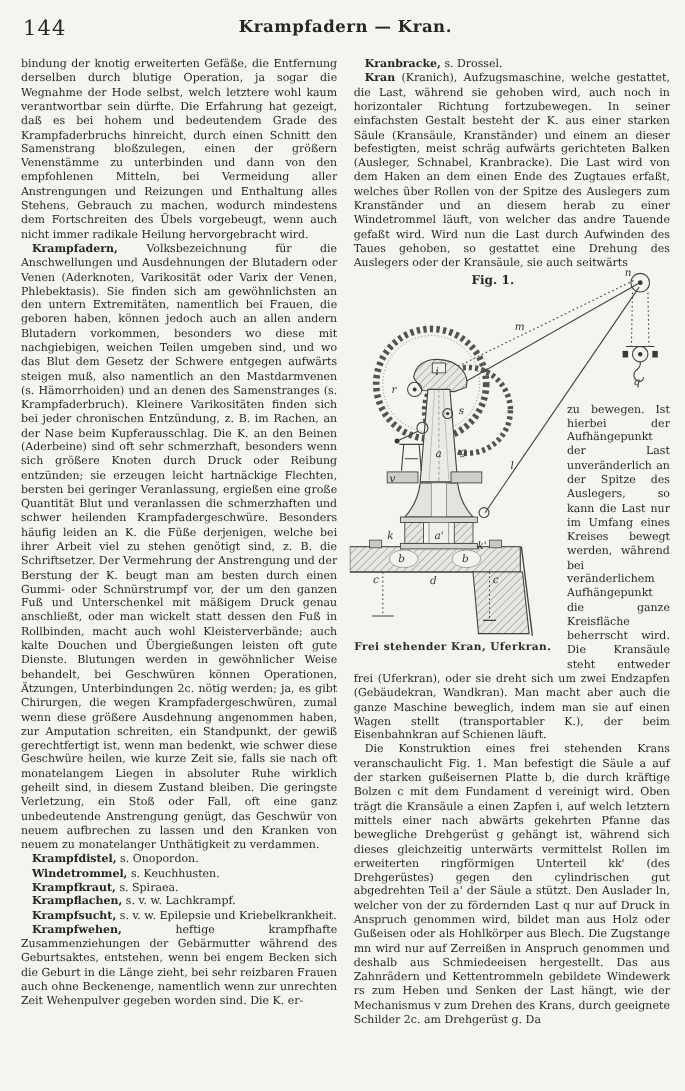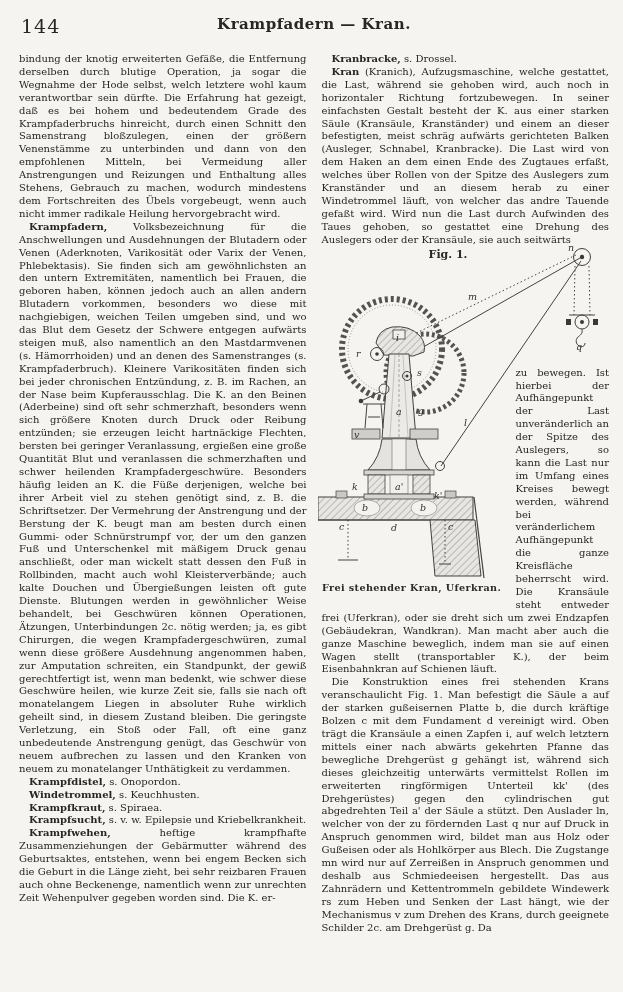--- a/index.html
+++ b/index.html
@@ -40,20 +40,21 @@
   </div>
 
   <div class="cols">
 
     <div class="col">
       <p class="noind"><span>bindung der knotig erweiterten Gefäße, die Entfernung derselben durch blutige Operation, ja sogar die Wegnahme der Hode selbst, welch letztere wohl kaum verantwortbar sein dürfte. Die Erfahrung hat gezeigt, daß es bei hohem und bedeutendem Grade des Krampfaderbruchs hinreicht, durch einen Schnitt den Samenstrang bloßzulegen, einen der größern Venenstämme zu unterbinden und dann von den empfohlenen Mitteln, bei Vermeidung aller Anstrengungen und Reizungen und Enthaltung alles Stehens, Gebrauch zu machen, wodurch mindestens dem Fortschreiten des Übels vorgebeugt, wenn auch nicht immer radikale Heilung hervorgebracht wird.</span></p>
       <p><b class="lead">Krampfadern,</b><span> Volksbezeichnung für die Anschwellungen und Ausdehnungen der Blutadern oder Venen (Aderknoten, Varikosität oder Varix der Venen, Phlebektasis). Sie finden sich am gewöhnlichsten an den untern Extremitäten, namentlich bei Frauen, die geboren haben, können jedoch auch an allen andern Blutadern vorkommen, besonders wo diese mit nachgiebigen, weichen Teilen umgeben sind, und wo das Blut dem Gesetz der Schwere entgegen aufwärts steigen muß, also namentlich an den Mastdarmvenen (s. Hämorrhoiden) und an denen des Samenstranges (s. Krampfaderbruch). Kleinere Varikositäten finden sich bei jeder chronischen Entzündung, z. B. im Rachen, an der Nase beim Kupferausschlag. Die K. an den Beinen (Aderbeine) sind oft sehr schmerzhaft, besonders wenn sich größere Knoten durch Druck oder Reibung entzünden; sie erzeugen leicht hartnäckige Flechten, bersten bei geringer Veranlassung, ergießen eine große Quantität Blut und veranlassen die schmerzhaften und schwer heilenden Krampfadergeschwüre. Besonders häufig leiden an K. die Füße derjenigen, welche bei ihrer Arbeit viel zu stehen genötigt sind, z. B. die Schriftsetzer. Der Vermehrung der Anstrengung und der Berstung der K. beugt man am besten durch einen Gummi- oder Schnürstrumpf vor, der um den ganzen Fuß und Unterschenkel mit mäßigem Druck genau anschließt, oder man wickelt statt dessen den Fuß in Rollbinden, macht auch wohl Kleisterverbände; auch kalte Douchen und Übergießungen leisten oft gute Dienste. Blutungen werden in gewöhnlicher Weise behandelt, bei Geschwüren können Operationen, Ätzungen, Unterbindungen 2c. nötig werden; ja, es gibt Chirurgen, die wegen Krampfadergeschwüren, zumal wenn diese größere Ausdehnung angenommen haben, zur Amputation schreiten, ein Standpunkt, der gewiß gerechtfertigt ist, wenn man bedenkt, wie schwer diese Geschwüre heilen, wie kurze Zeit sie, falls sie nach oft monatelangem Liegen in absoluter Ruhe wirklich geheilt sind, in diesem Zustand bleiben. Die geringste Verletzung, ein Stoß oder Fall, oft eine ganz unbedeutende Anstrengung genügt, das Geschwür von neuem aufbrechen zu lassen und den Kranken von neuem zu monatelanger Unthätigkeit zu verdammen.</span></p>
       <p><b class="lead">Krampfdistel,</b><span> s. Onopordon.</span></p>
       <p><b class="lead">Windetrommel,</b><span> s. Keuchhusten.</span></p>
       <p><b class="lead">Krampfkraut,</b><span> s. Spiraea.</span></p>
+      <p><b class="lead">Krampflachen,</b><span> s. v. w. Lachkrampf.</span></p>
       <p><b class="lead">Krampfsucht,</b><span> s. v. w. Epilepsie und Kriebelkrankheit.</span></p>
       <p><b class="lead">Krampfwehen,</b><span> heftige krampfhafte Zusammenziehungen der Gebärmutter während des Geburtsaktes, entstehen, wenn bei engem Becken sich die Geburt in die Länge zieht, bei sehr reizbaren Frauen auch ohne Beckenenge, namentlich wenn zur unrechten Zeit Wehenpulver gegeben worden sind. Die K. er-</span></p>
     </div>
 
     <div class="col rightcol">
       <p><b class="lead">Kranbracke,</b><span> s. Drossel.</span></p>
       <p><b class="lead">Kran</b><span> (Kranich), Aufzugsmaschine, welche gestattet, die Last, während sie gehoben wird, auch noch in horizontaler Richtung fortzubewegen. In seiner einfachsten Gestalt besteht der K. aus einer starken Säule (Kransäule, Kranständer) und einem an dieser befestigten, meist schräg aufwärts gerichteten Balken (Ausleger, Schnabel, Kranbracke). Die Last wird von dem Haken an dem einen Ende des Zugtaues erfaßt, welches über Rollen von der Spitze des Auslegers zum Kranständer und an diesem herab zu einer Windetrommel läuft, von welcher das andre Tauende gefaßt wird. Wird nun die Last durch Aufwinden des Taues gehoben, so gestattet eine Drehung des Auslegers oder der Kransäule, sie auch seitwärts</span></p>
 
       <div class="fig1-area">
         <svg class="fig1-svg" viewBox="0 0 292 358" width="292" height="358">

